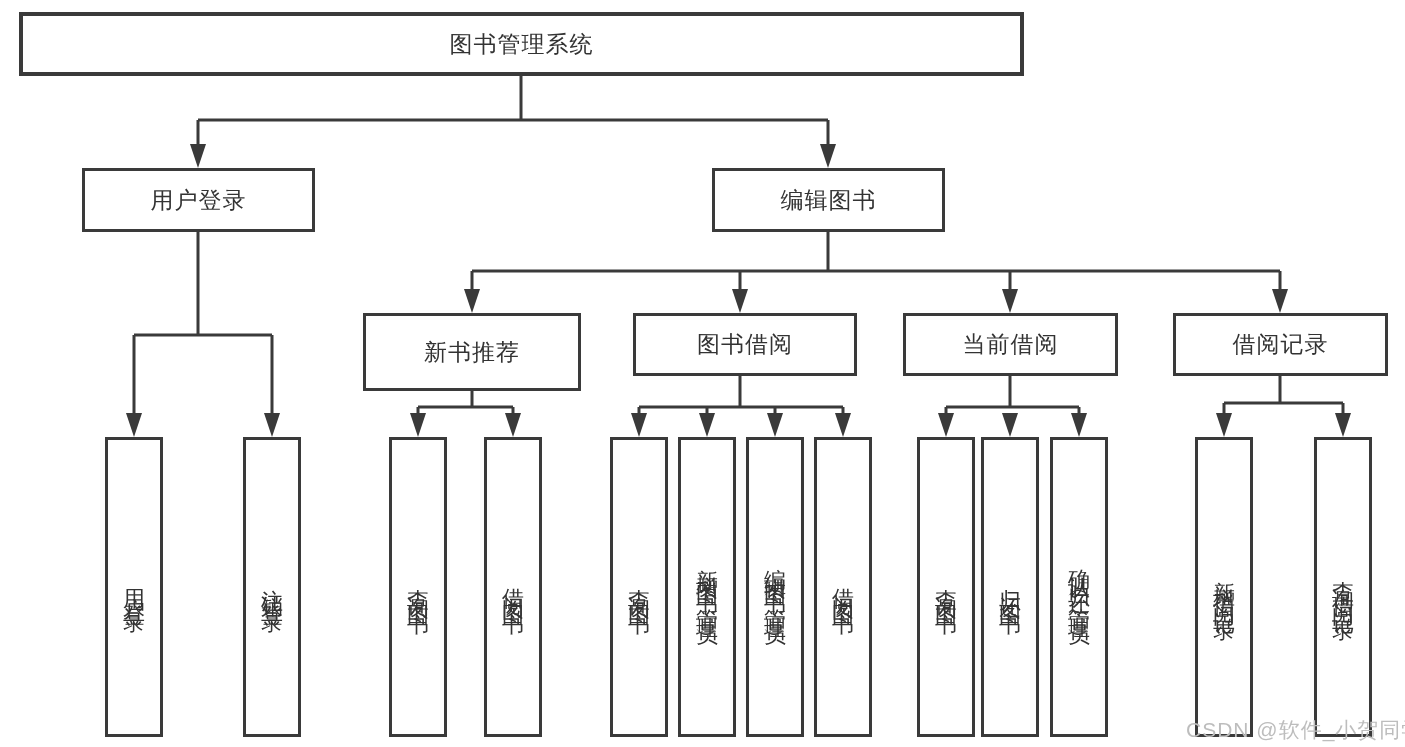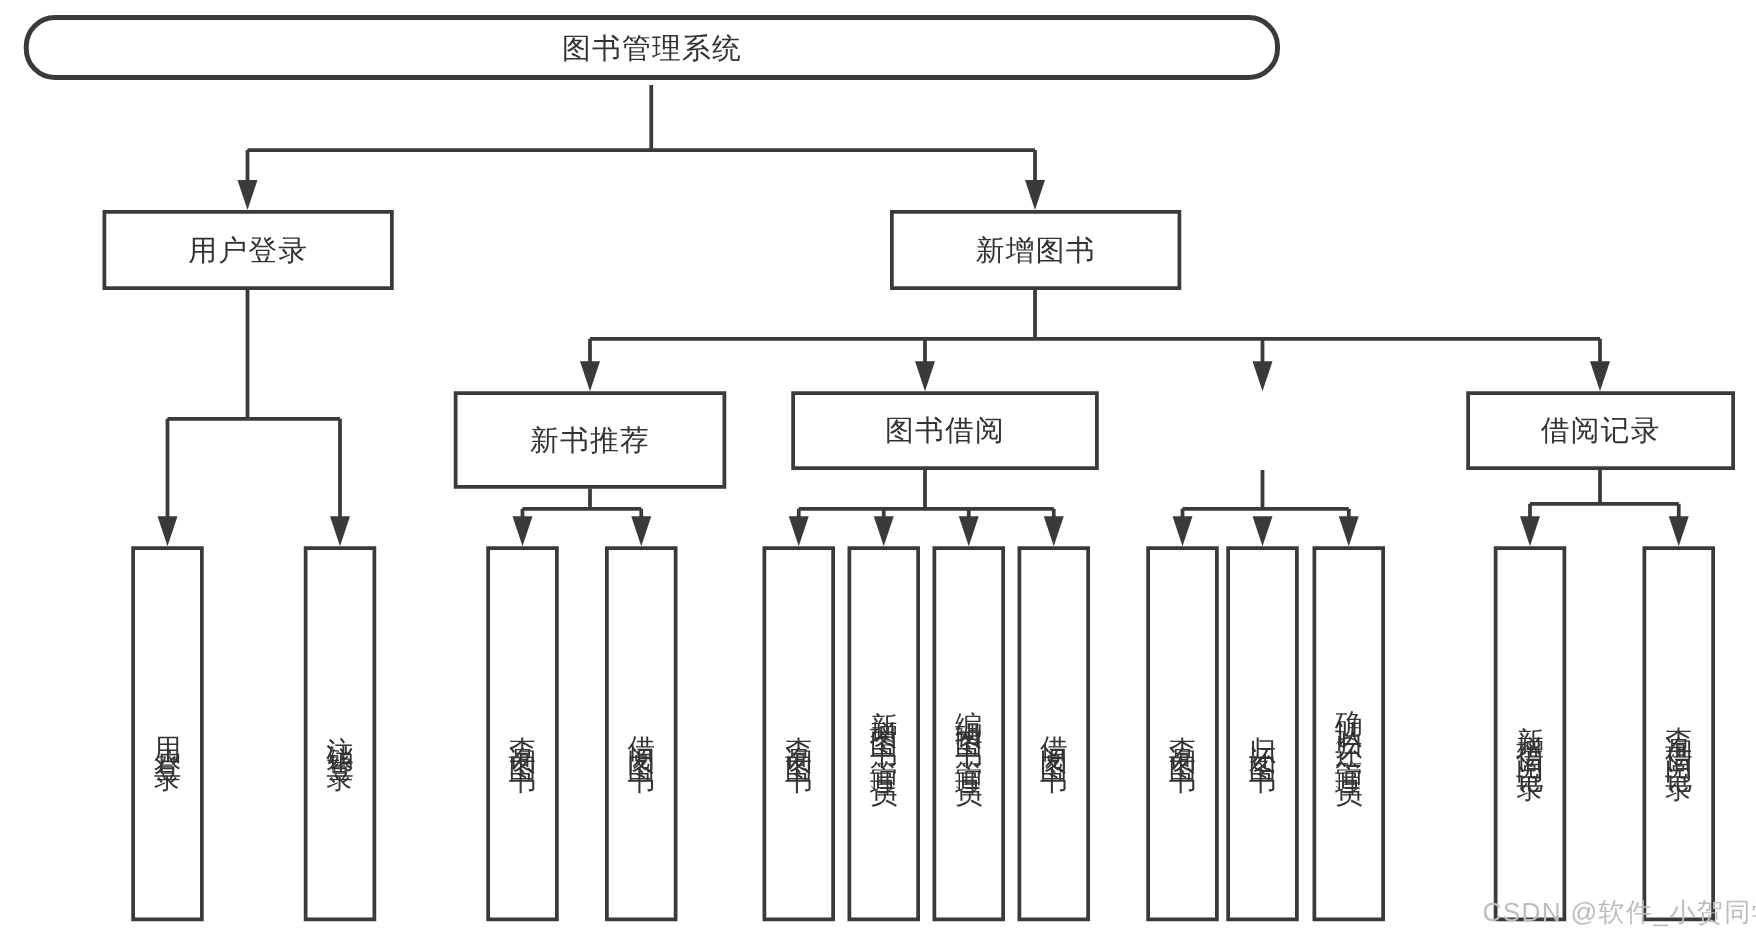--- a/index.html
+++ b/index.html
@@ -126,36 +126,39 @@
 
     <g stroke="#3a3a3a" stroke-width="3" fill="none">
       <path d="M1280 376 L1280 403 M1224 403 L1343 403 M1224 403 L1224 415 M1343 403 L1343 415"></path>
     </g>
     <g fill="#3a3a3a" stroke="none">
       <polygon points="1216,413 1232,413 1224,437"></polygon>
       <polygon points="1335,413 1351,413 1343,437"></polygon>
     </g>
   </svg>
 
-  <div class="box" style="left:19px; top:12px; width:1005px; height:52px; border-width:4px;border-radius:25px;">
+  <div class="box" style="left:19px; top:12px; width:1005px; height:64px; border-width:4px;">
     <span>图书管理系统</span>
   </div>
 
   <div class="box" style="left:82px; top:168px; width:233px; height:64px;">
     <span>用户登录</span>
   </div>
   <div class="box" style="left:712px; top:168px; width:233px; height:64px;">
-    <span>新增图书</span>
+    <span>编辑图书</span>
   </div>
 
   <div class="box" style="left:363px; top:313px; width:218px; height:78px;">
     <span>新书推荐</span>
   </div>
-  <div class="box" style="left:633px; top:313px; width:246px; height:63px;">
+  <div class="box" style="left:633px; top:313px; width:224px; height:63px;">
     <span>图书借阅</span>
+  </div>
+  <div class="box" style="left:903px; top:313px; width:215px; height:63px;">
+    <span>当前借阅</span>
   </div>
   <div class="box" style="left:1173px; top:313px; width:215px; height:63px;">
     <span>借阅记录</span>
   </div>
 
   <div class="vbox" style="left:105px;">
     <span class="vtext">用户登录</span>
   </div>
   <div class="vbox" style="left:243px;">
     <span class="vtext">注销登录</span>

